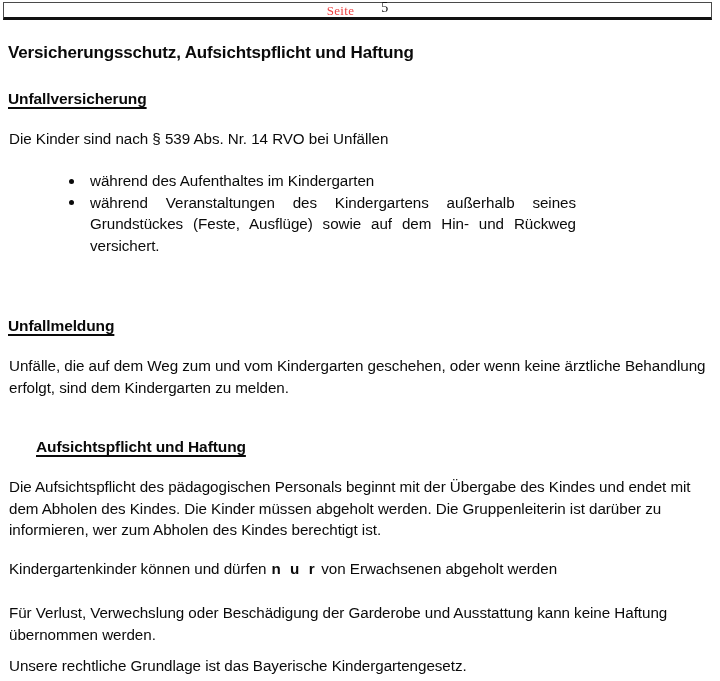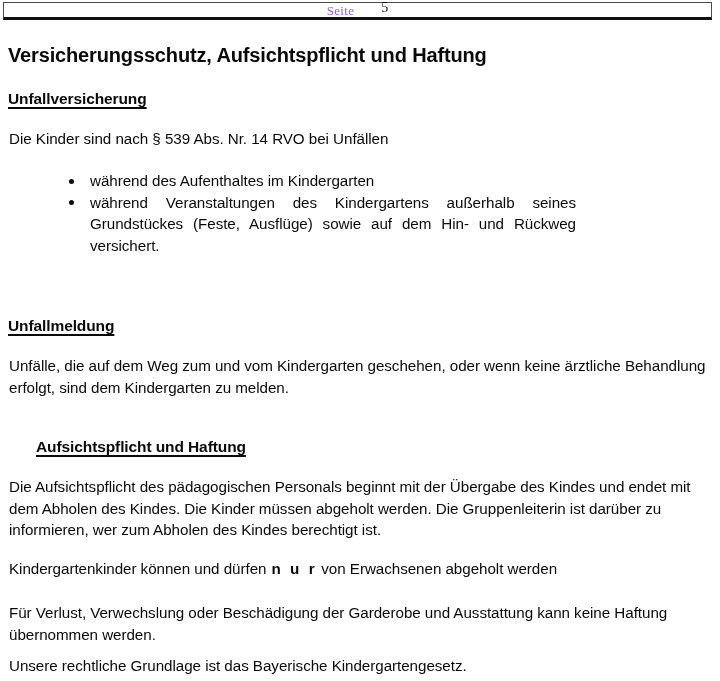--- a/index.html
+++ b/index.html
@@ -35,21 +35,21 @@
     width: 100%;
     height: 100%;
     display: flex;
     align-items: center;
     justify-content: center;
   }
   .header-label {
     font-family: "Liberation Serif", serif;
     font-size: 13px;
     line-height: 1;
-    color: #8b5cf6;
+    color: #ef4444;
     letter-spacing: 0.3px;
   }
   .header-pageno {
     font-family: "Liberation Serif", serif;
     font-size: 14px;
     line-height: 1;
     color: #111111;
     margin-left: 27px;
     position: relative;
     top: -2px;
@@ -61,21 +61,21 @@
     left: 8px;
     top: 0;
     width: 695px;
   }
 
   h1.doc-title {
     margin: 0;
     position: absolute;
     left: 0;
     top: 44px;
-    font-size: 20px;
+    font-size: 17px;
     font-weight: bold;
     letter-spacing: -0.15px;
     line-height: 1.1;
     white-space: nowrap;
   }
 
   .section-heading {
     position: absolute;
     left: 0;
     font-size: 15.5px;

